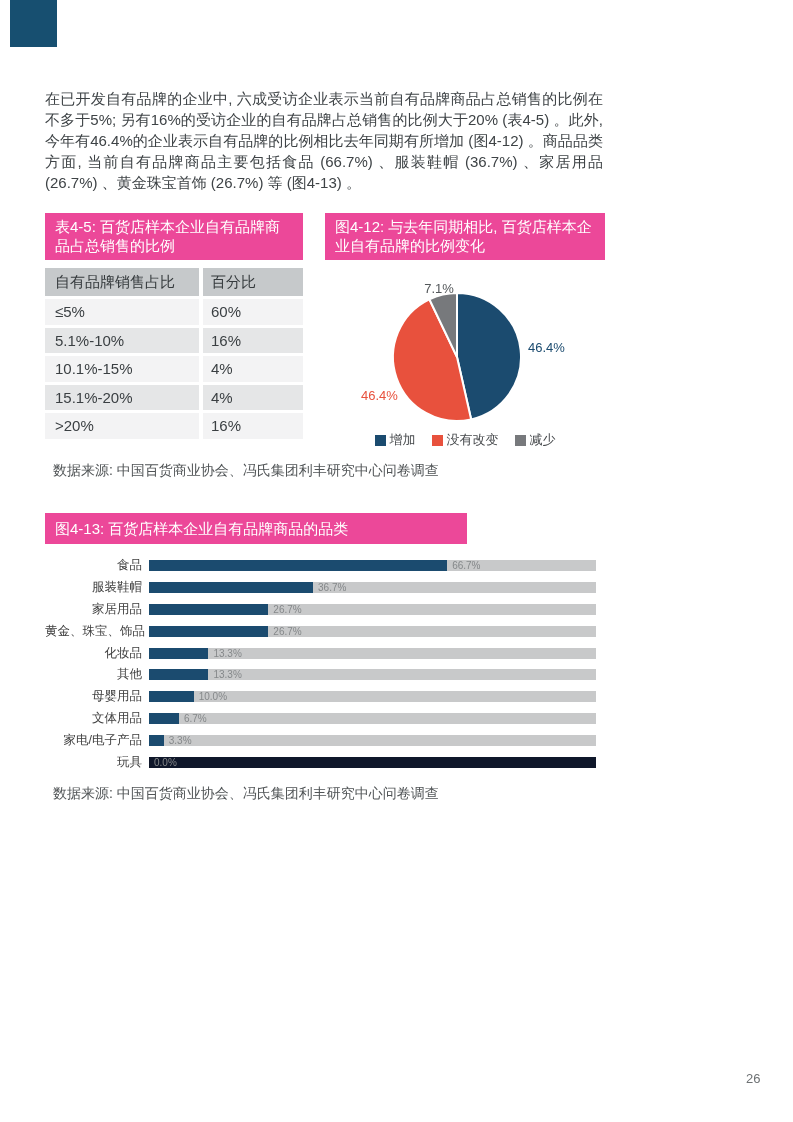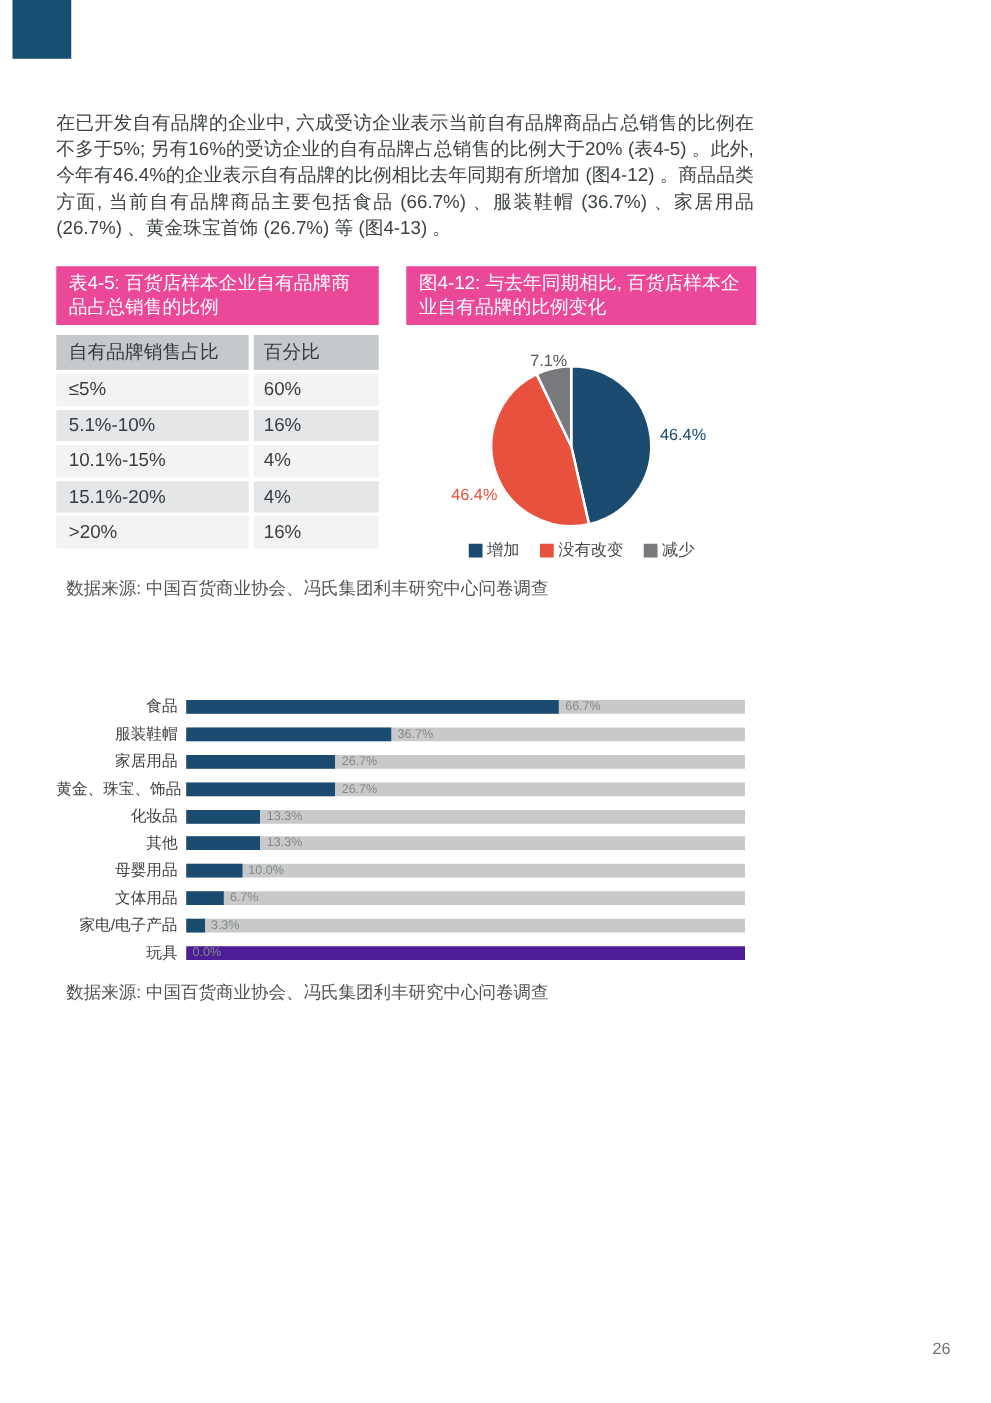--- a/index.html
+++ b/index.html
@@ -114,20 +114,21 @@
         </span>
         <span class="legend-item">
           <span class="legend-swatch" style="background: rgb(119, 121, 124);"></span>
           <span>减少</span>
         </span>
       </div>
   </div>
 
   <p class="source s1">数据来源: 中国百货商业协会、冯氏集团利丰研究中心问卷调查</p>
 
+  <div class="section-title fig13-title">图4-13: 百货店样本企业自有品牌商品的品类</div>
   <div class="barchart" id="barchart">
       <div class="bar-row">
         <div class="bar-cat">食品</div>
         <div class="bar-track" style="background: rgb(200, 201, 202);">
           <div class="bar-fill" style="width: 66.7%; background: rgb(27, 75, 111);"></div>
           <span class="bar-val" style="left: calc(66.7% + 5px);">66.7%</span>
         </div>
       </div>
       <div class="bar-row">
         <div class="bar-cat">服装鞋帽</div>
@@ -180,21 +181,21 @@
       </div>
       <div class="bar-row">
         <div class="bar-cat">家电/电子产品</div>
         <div class="bar-track" style="background: rgb(200, 201, 202);">
           <div class="bar-fill" style="width: 3.3%; background: rgb(27, 75, 111);"></div>
           <span class="bar-val" style="left: calc(3.3% + 5px);">3.3%</span>
         </div>
       </div>
       <div class="bar-row">
         <div class="bar-cat">玩具</div>
-        <div class="bar-track" style="background: #4c1d95;">
+        <div class="bar-track" style="background: #0f172a;">
           <div class="bar-fill" style="width: 0%; background: rgb(27, 75, 111);"></div>
           <span class="bar-val" style="left: calc(0% + 5px);">0.0%</span>
         </div>
       </div>
     </div>
 
   <p class="source s2">数据来源: 中国百货商业协会、冯氏集团利丰研究中心问卷调查</p>
 
   <span class="page-num">26</span>
 </div>

